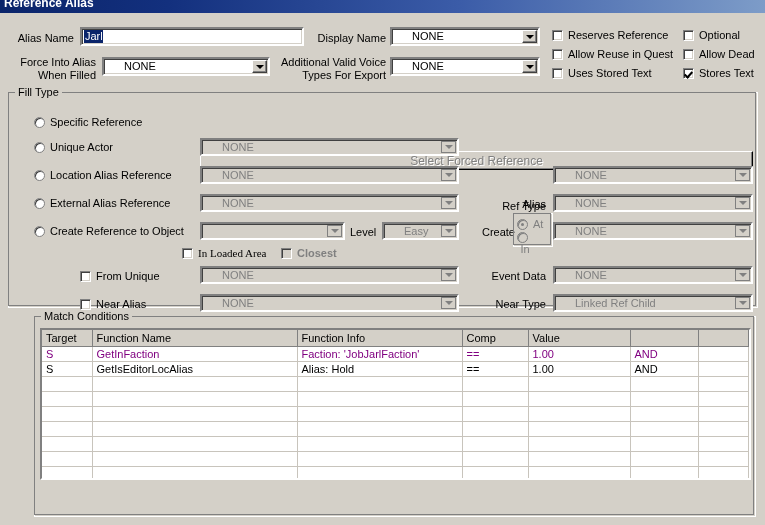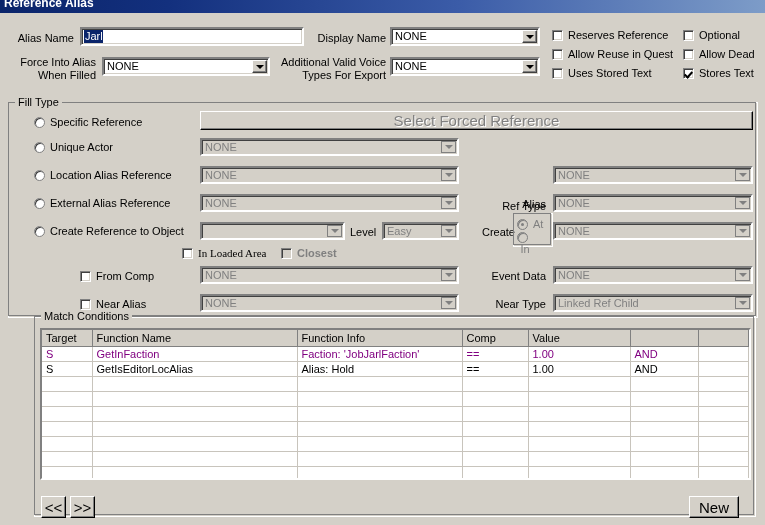--- a/index.html
+++ b/index.html
@@ -47,21 +47,21 @@
   
   .combo{
     position:absolute;box-sizing:border-box;
     border:2px solid;
     border-color:#808080 #fff #fff #808080;
     box-shadow:inset 1px 1px 0 #404040, inset -1px -1px 0 #d4d0c8;
     background:#fff;
     display:flex;align-items:center;overflow:hidden;
   }
   .combo .ctext{
-    flex:1;padding-left:3px;font-size:11px;color:#000;
+    flex:1;padding-left:20px;font-size:11px;color:#000;
     white-space:nowrap;overflow:hidden;line-height:1;
   }
   .combo .arrow{
     width:15px;align-self:stretch;margin:1px 1px 1px 0;
     background:#d4d0c8;
     border:1px solid;border-color:#fff #404040 #404040 #fff;
     box-shadow:inset -1px -1px 0 #808080, inset 1px 1px 0 #d4d0c8;
     display:flex;align-items:center;justify-content:center;
     box-sizing:border-box;
   }
@@ -129,21 +129,21 @@
     padding:0 3px;font-size:11px;line-height:12px;z-index:2;white-space:nowrap;
   }
 
   
   .btn{
     position:absolute;box-sizing:border-box;
     background:#d4d0c8;
     border:1px solid;border-color:#fff #000 #000 #fff;
     box-shadow:inset -1px -1px 0 #808080, inset 1px 1px 0 #d4d0c8;
     display:flex;align-items:center;justify-content:center;
-    font-size:15px;color:#000;cursor:default;
+    font-size:12px;color:#000;cursor:default;margin-top:40px;
   }
   .btn.dis{color:#808080;text-shadow:1px 1px 0 #fff;}
 
   
   .tbl{
     position:absolute;box-sizing:border-box;background:#fff;
     border:2px solid;border-color:#808080 #fff #fff #808080;
     box-shadow:inset 1px 1px 0 #404040;
     overflow:hidden;
   }
@@ -221,21 +221,21 @@
     </div>
     <div class="cb" style="left:552px;top:54px;">
       <span class="box"></span>
       <span>Uses Stored Text</span>
     </div>
     <div class="cb" style="left:683px;top:54px;">
       <span class="box on"></span>
       <span>Stores Text</span>
     </div>
 
-    <div class="group" style="left:8px;top:73px;width:750px;height:222px;margin-top:10px;">
+    <div class="group" style="left:8px;top:73px;width:750px;height:222px;">
       <div class="gframe"></div>
       <div class="gtitle">Fill Type</div>
     </div>
 
     <div class="rb" style="left:34px;top:103px;">
       <span class="dot"></span>
       <span>Specific Reference</span>
     </div>
     <div class="rb" style="left:34px;top:128px;">
       <span class="dot"></span>
@@ -295,21 +295,21 @@
       <span class="box"></span>
       <span>In Loaded Area</span>
     </div>
     <div class="cb dis" style="left:281px;top:234px;">
       <span class="box"></span>
       <span>Closest</span>
     </div>
 
     <div class="cb" style="left:80px;top:257px;">
       <span class="box"></span>
-      <span>From Comp</span>
+      <span>From Unique</span>
     </div>
     <div class="combo dis" style="left:200px;top:253px;width:259px;height:18px;">
       <span class="ctext">NONE</span>
       <span class="arrow">
           <i></i>
         </span>
     </div>
 
     <div class="cb" style="left:80px;top:285px;">
       <span class="box"></span>

